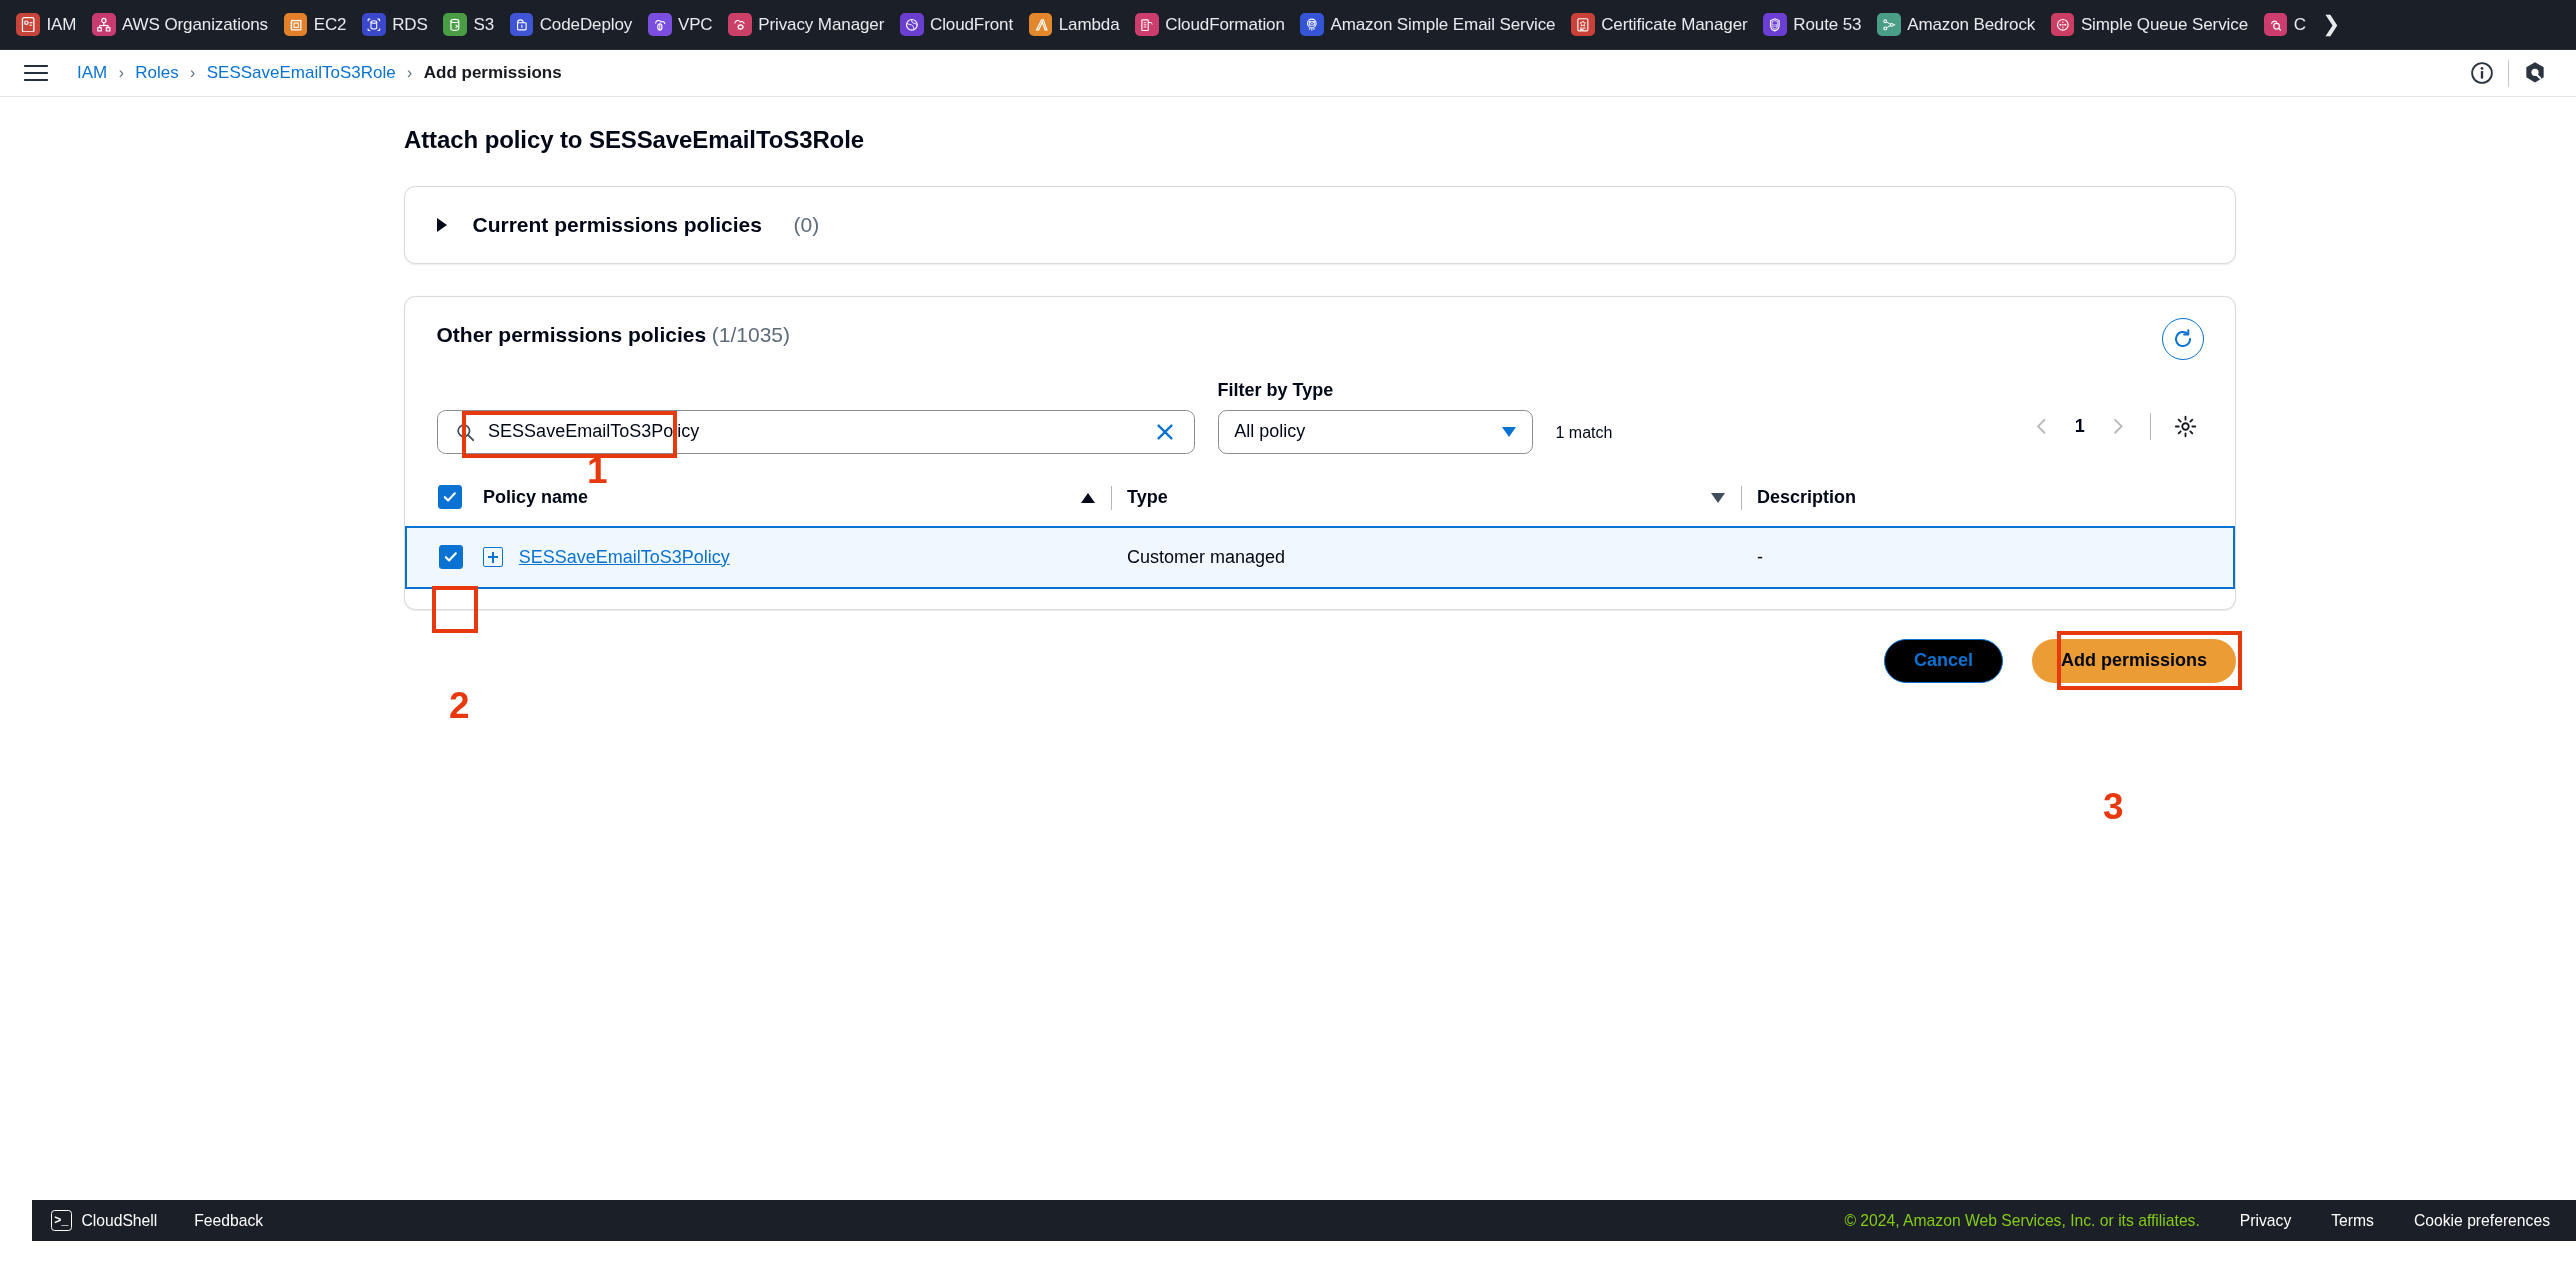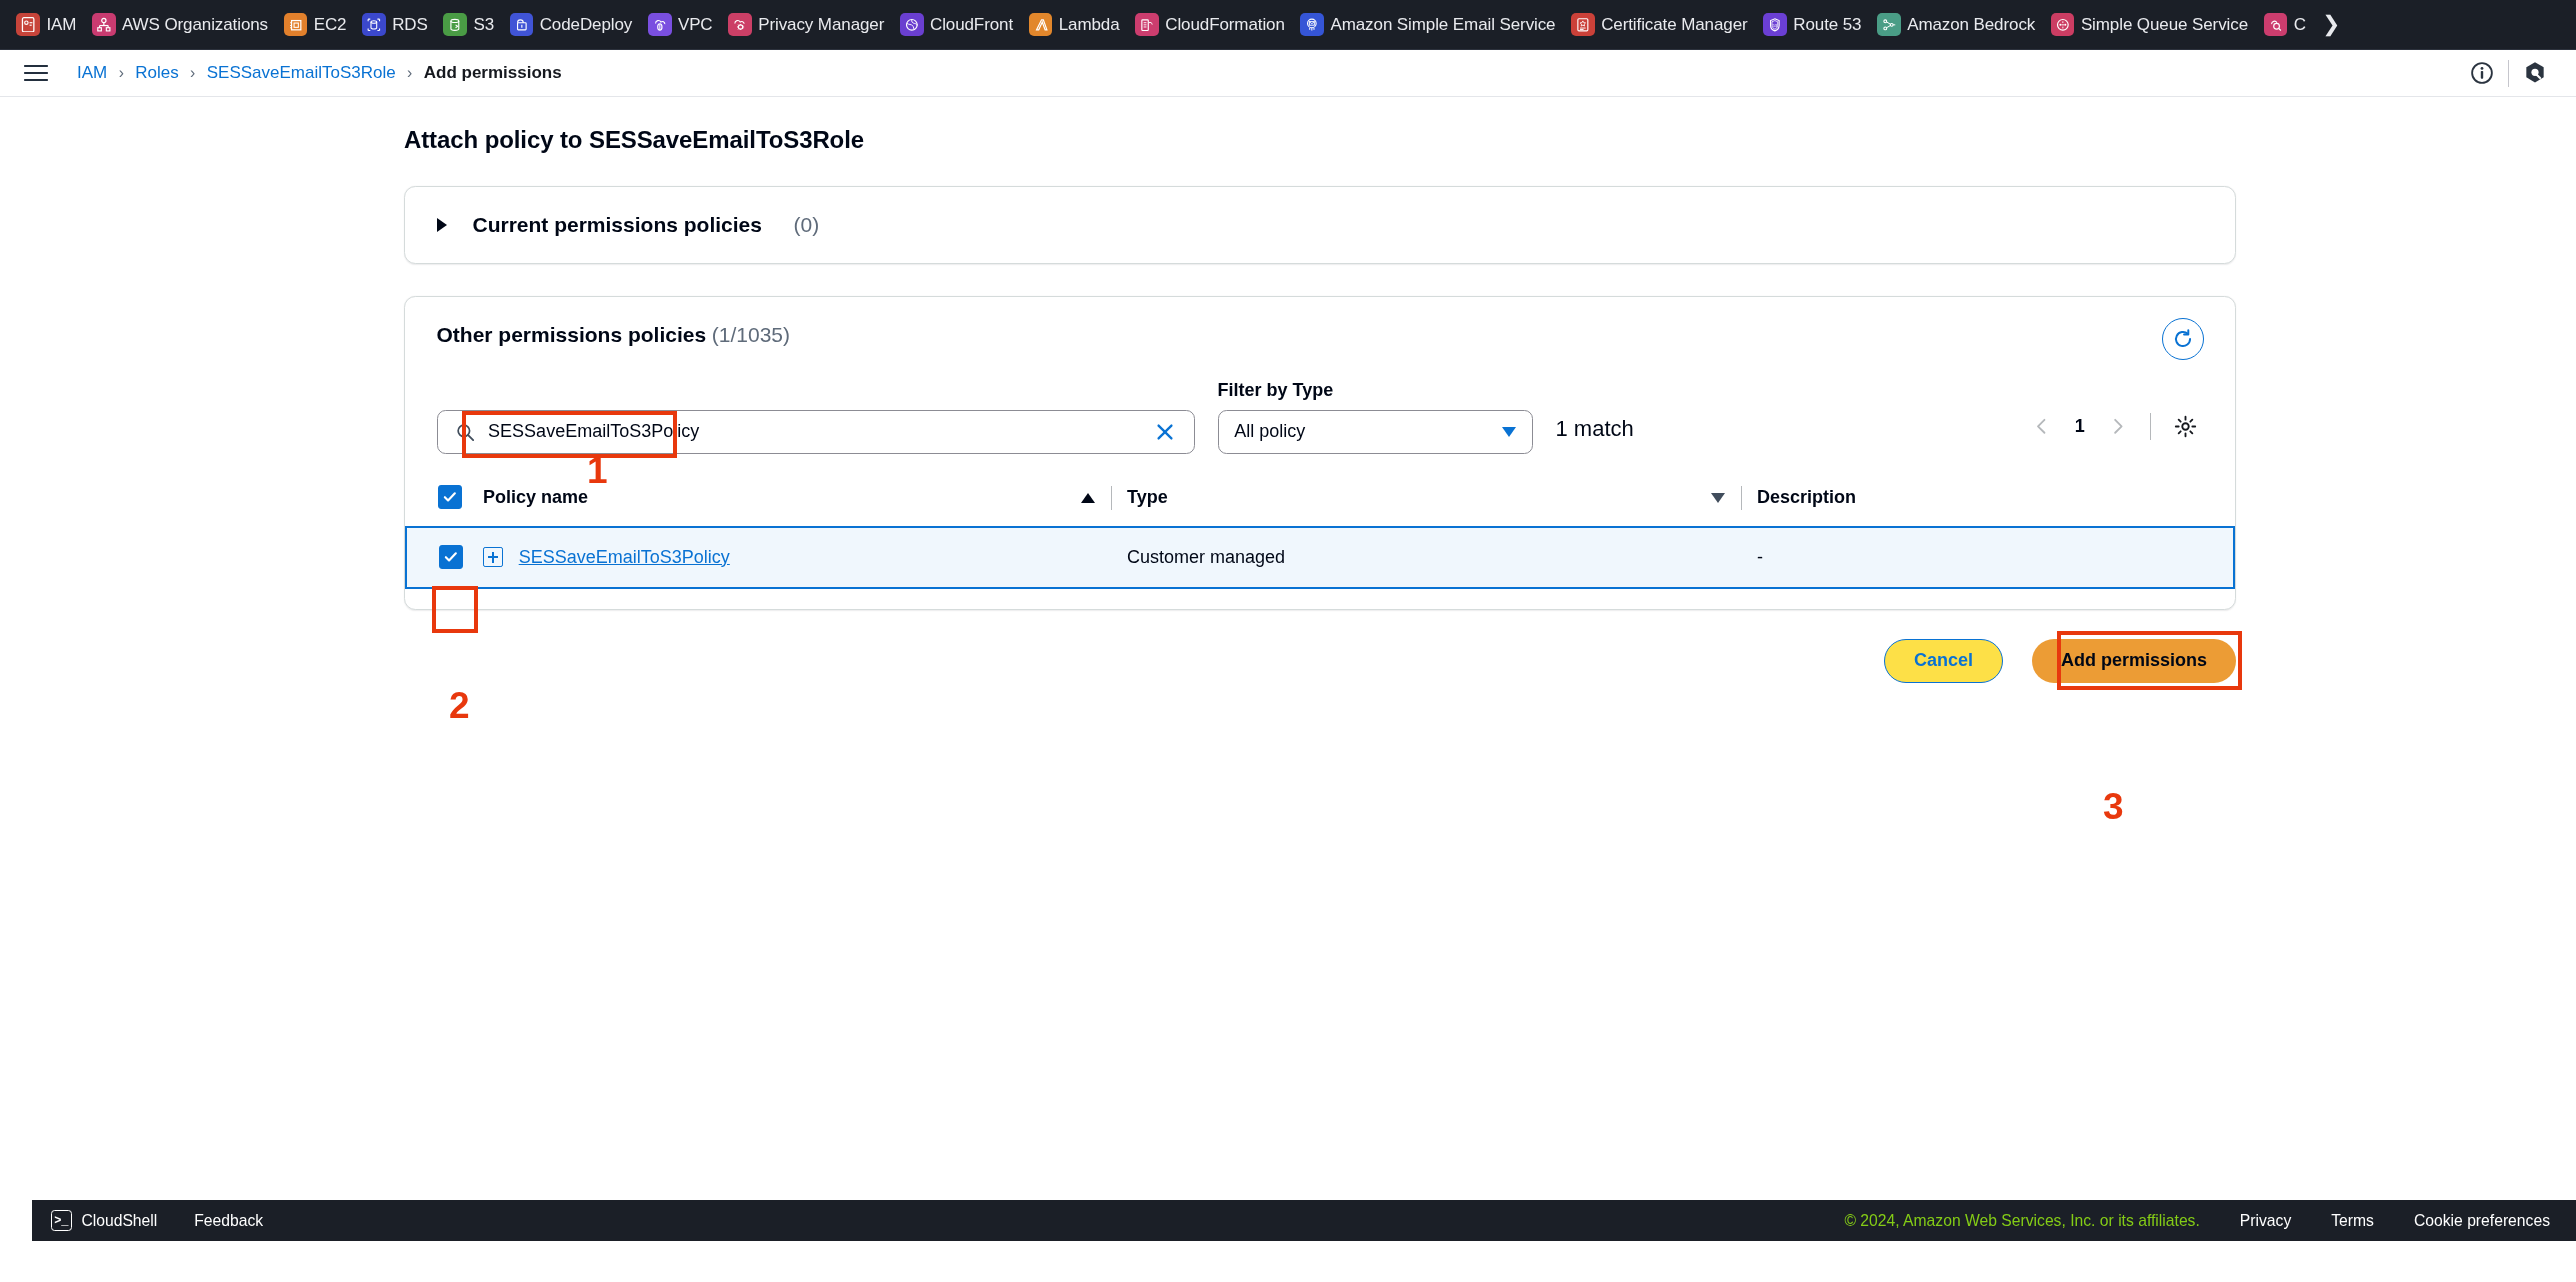--- a/index.html
+++ b/index.html
@@ -214,21 +214,21 @@
     cursor: pointer;
   }
   .select-value { font-size: 18px; color: #000716; }
   .tri-down-blue {
     width: 0; height: 0;
     border-top: 10px solid #0972d3;
     border-left: 7.9px solid transparent;
     border-right: 7.9px solid transparent;
   }
   .match-text {
-    font-size: 22px; color: #000716; padding-bottom: 11.4px; white-space: nowrap;
+    font-size: 16px; color: #000716; padding-bottom: 11.4px; white-space: nowrap;
   }
   .pager {
     display: flex; align-items: center; gap: 4.3px;
     margin-left: auto; padding-bottom: 8.6px;
   }
   .pg-arrow {
     width: 34px; height: 34px; display:flex; align-items:center; justify-content:center;
     cursor: pointer;
   }
   .pg-num { font-size: 18px; font-weight: bold; color: #000716; padding: 0 11.4px; cursor: pointer;}
@@ -330,21 +330,21 @@
     height: 44px;
     border-radius: 23px;
     font-size: 18px;
     font-weight: bold;
     display: flex; align-items: center; justify-content: center;
     cursor: pointer;
     padding: 0 29px;
     font-family: "Liberation Sans", sans-serif;
   }
   .btn-cancel {
-    background: #fde047;
+    background: #000000;
     border: 1.4px solid #0972d3;
     color: #0972d3;
     text-align: right;
   }
   .btn-primary {
     background: #ec9c35;
     border: none;
     color: #000716;
   }
 

